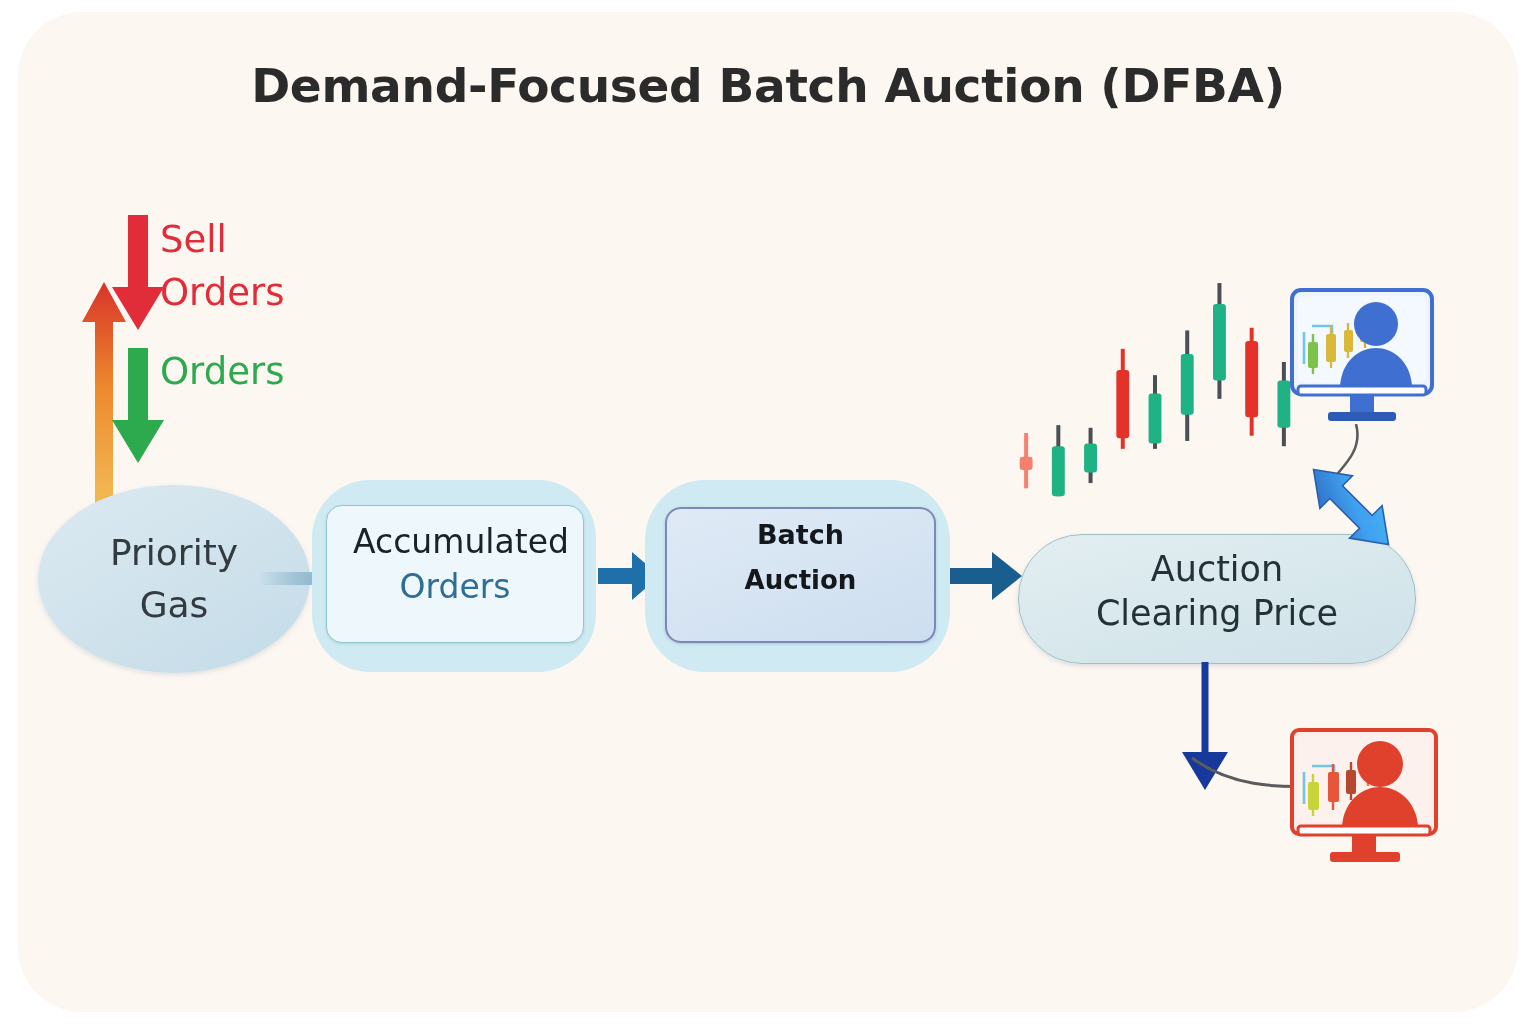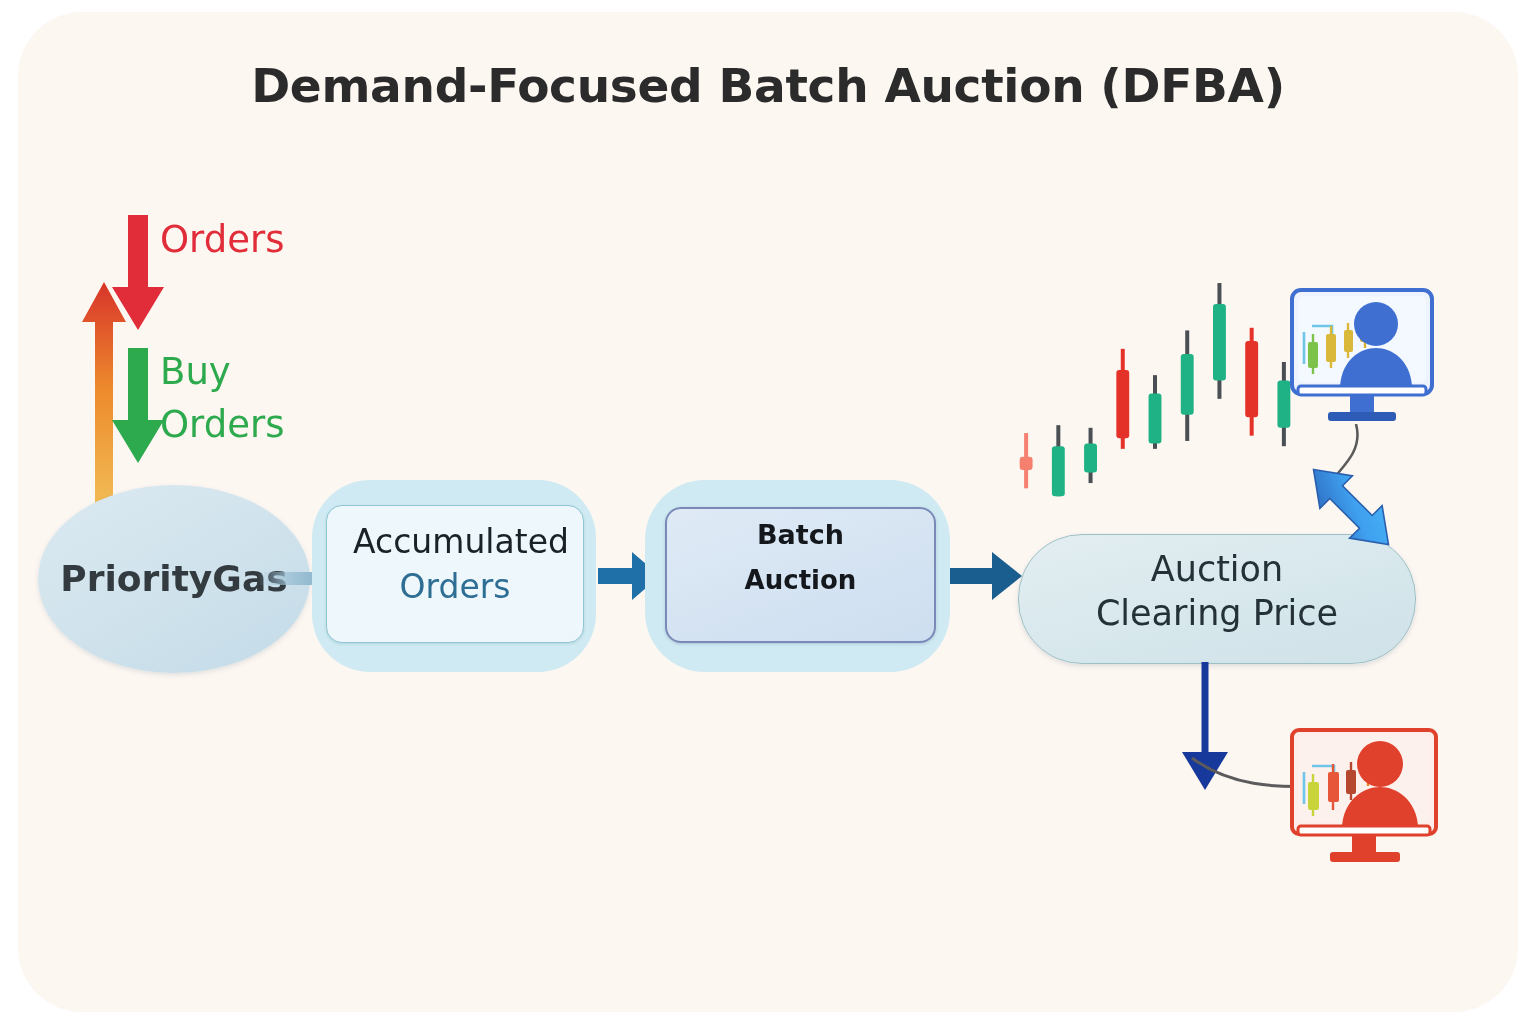--- a/index.html
+++ b/index.html
@@ -15,22 +15,22 @@
   .lblSell{position:absolute;left:160px;top:213px;width:220px;color:#e12d3a;font-size:37px;line-height:53px;}
   .lblBuy{position:absolute;left:160px;top:345px;width:220px;color:#2eaa4e;font-size:37px;line-height:53px;}
   .lblBuy .l2{color:#2eaa4e;}
   .dnSell{position:absolute;left:112px;top:215px;width:52px;height:115px;}
   .dnBuy{position:absolute;left:112px;top:348px;width:52px;height:115px;}
 
   
   .ellipseNode{position:absolute;left:38px;top:485px;width:272px;height:188px;
     border-radius:50%;background:linear-gradient(150deg,#dceaf1 0%,#cfe2ec 55%,#c3dbe8 100%);
     box-shadow:0 2px 5px rgba(90,120,140,.18);}
-  .ellipseNode .txt{position:absolute;inset:0;display:flex;flex-direction:row;align-items:center;
-    justify-content:center;font-size:36px;line-height:52px;color:#333b40;font-weight:bold;}
+  .ellipseNode .txt{position:absolute;inset:0;display:flex;flex-direction:column;align-items:center;
+    justify-content:center;font-size:36px;line-height:52px;color:#333b40;}
 
   .haloA{position:absolute;left:312px;top:480px;width:284px;height:192px;border-radius:58px;background:#cfeaf2;}
   .boxA{position:absolute;left:326px;top:505px;width:256px;height:136px;border-radius:16px;
     background:#eef8fc;border:1.6px solid #8fc6d4;box-shadow:0 1px 3px rgba(80,130,150,.22);}
   .boxA .t1{position:absolute;left:12px;right:0;top:16px;text-align:center;font-size:33px;color:#1b2227;}
   .boxA .t2{position:absolute;left:0;right:0;top:61px;text-align:center;font-size:33px;color:#2e6e94;}
 
   .haloB{position:absolute;left:645px;top:480px;width:305px;height:192px;border-radius:60px;background:#cfeaf2;}
   .boxB{position:absolute;left:665px;top:507px;width:267px;height:132px;border-radius:16px;
     background:linear-gradient(160deg,#dfeaf5 0%,#cddef0 100%);border:2px solid #7a89b8;
@@ -81,28 +81,28 @@
         <stop offset="100%" stop-color="#f2c25a"></stop>
       </linearGradient>
     </defs>
     <polygon points="22,0 44,40 31,40 31,238 13,238 13,40 0,40" fill="url(#gUp)"></polygon>
   </svg>
 
   <svg class="dnSell" viewBox="0 0 52 115">
     <polygon points="16,0 36,0 36,72 52,72 26,115 0,72 16,72" fill="#e12d3a"></polygon>
   </svg>
   <div class="lblSell">
+    <div class="l1">Sell</div>
     <div class="l2">Orders</div>
   </div>
 
   <svg class="dnBuy" viewBox="0 0 52 115">
     <polygon points="16,0 36,0 36,72 52,72 26,115 0,72 16,72" fill="#2eaa4e"></polygon>
   </svg>
   <div class="lblBuy">
-    <div class="l1">Buy</div>
     <div class="l2">Orders</div>
   </div>
 
   <div class="ellipseNode">
     <div class="txt">
       <span>Priority</span>
       <span>Gas</span>
     </div>
   </div>
 

